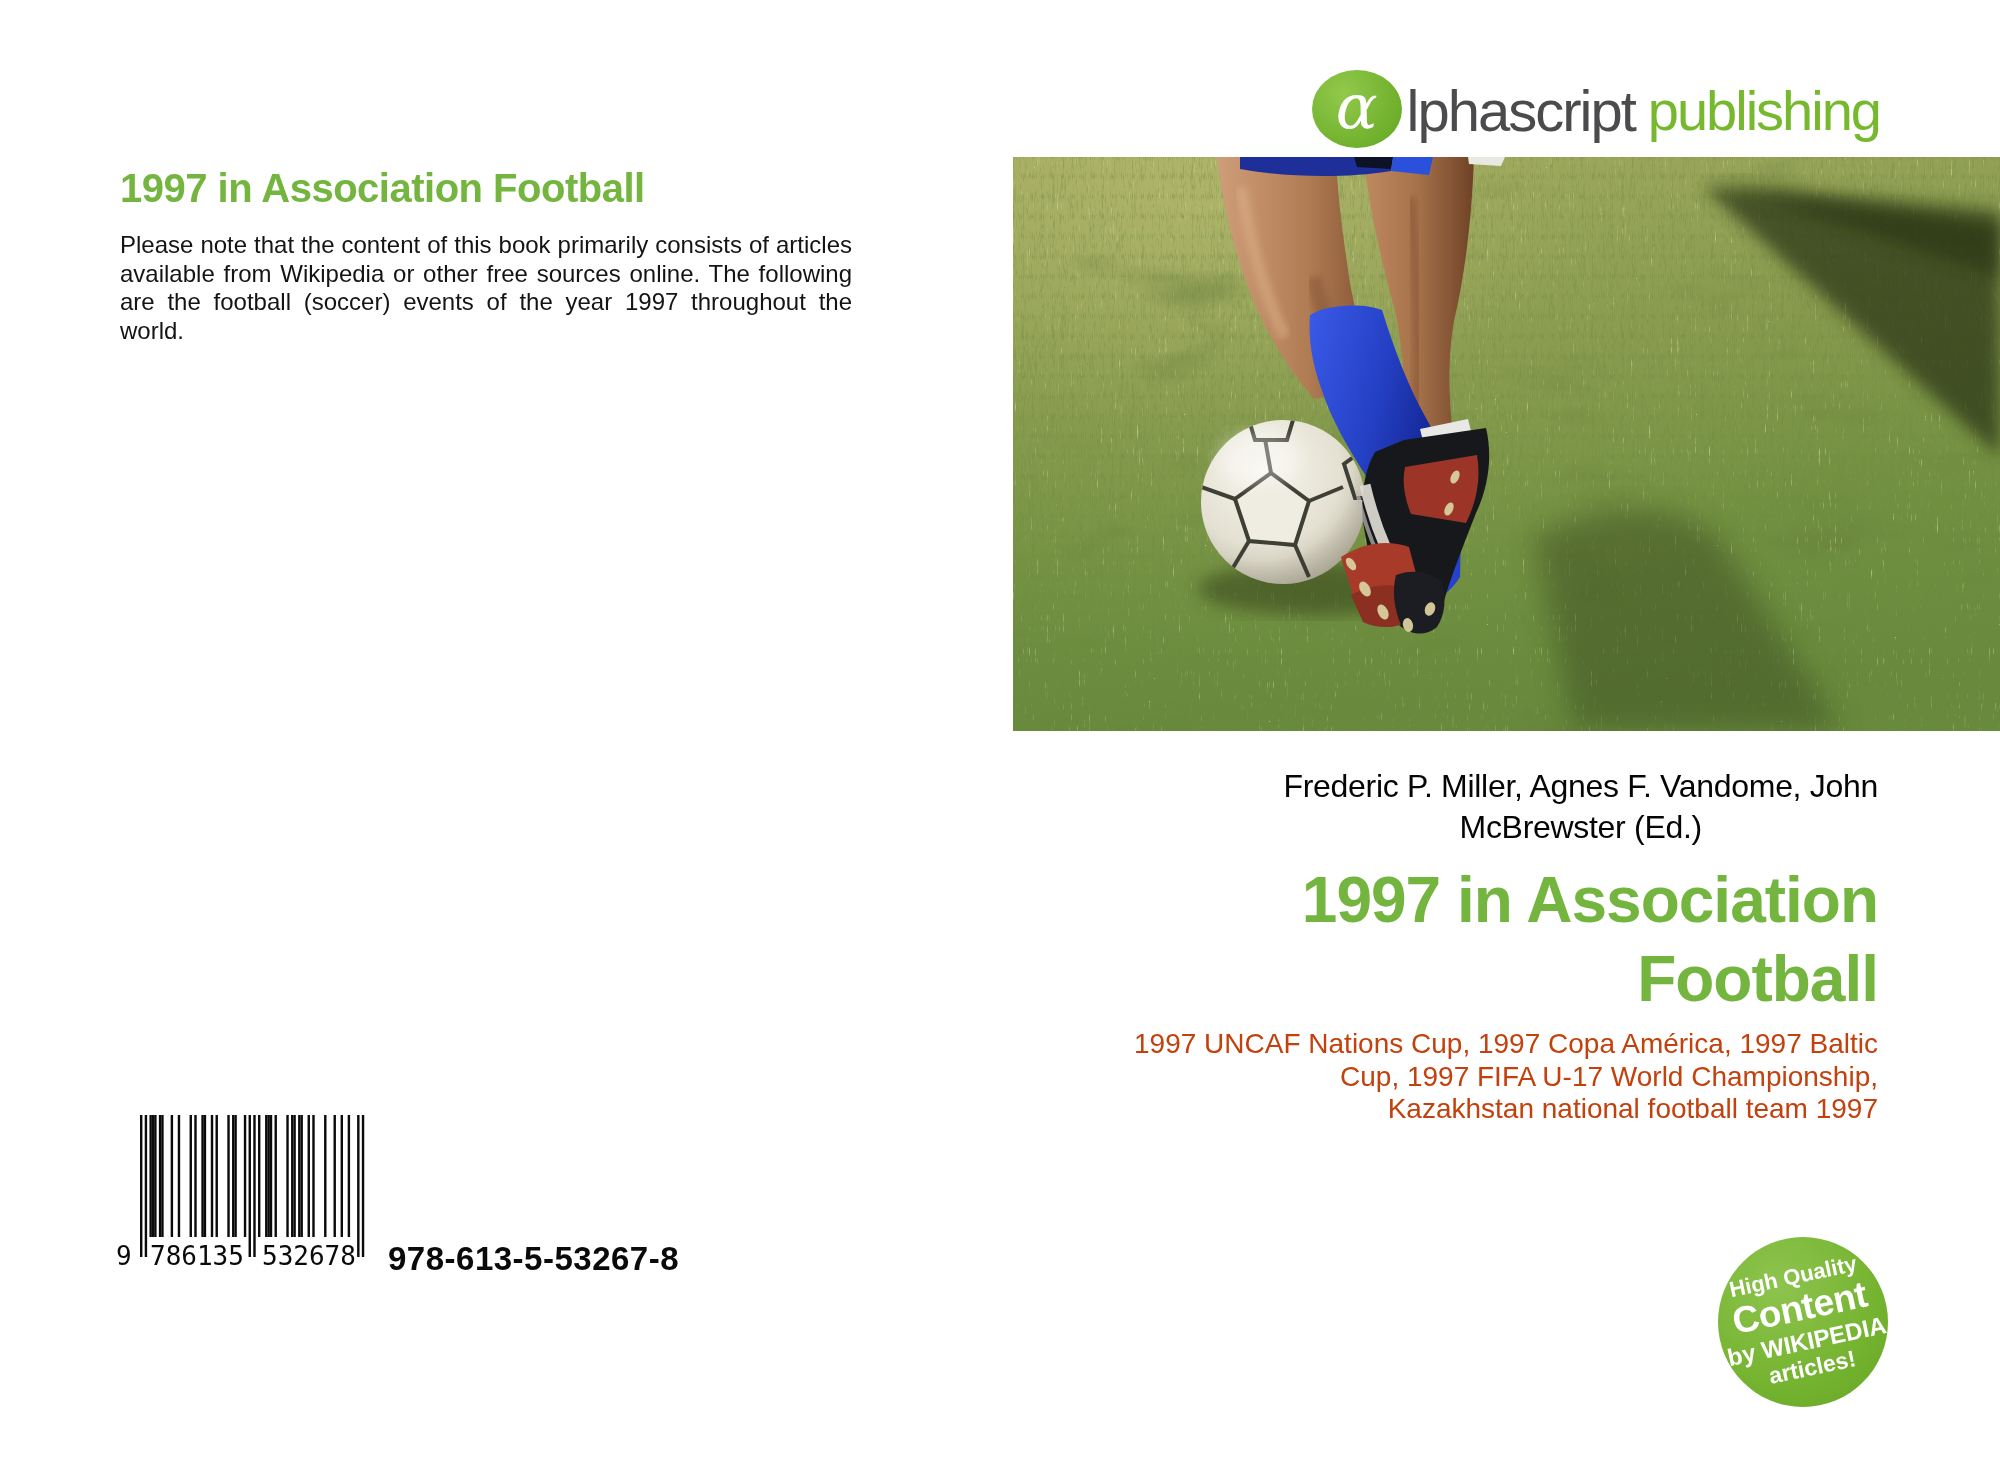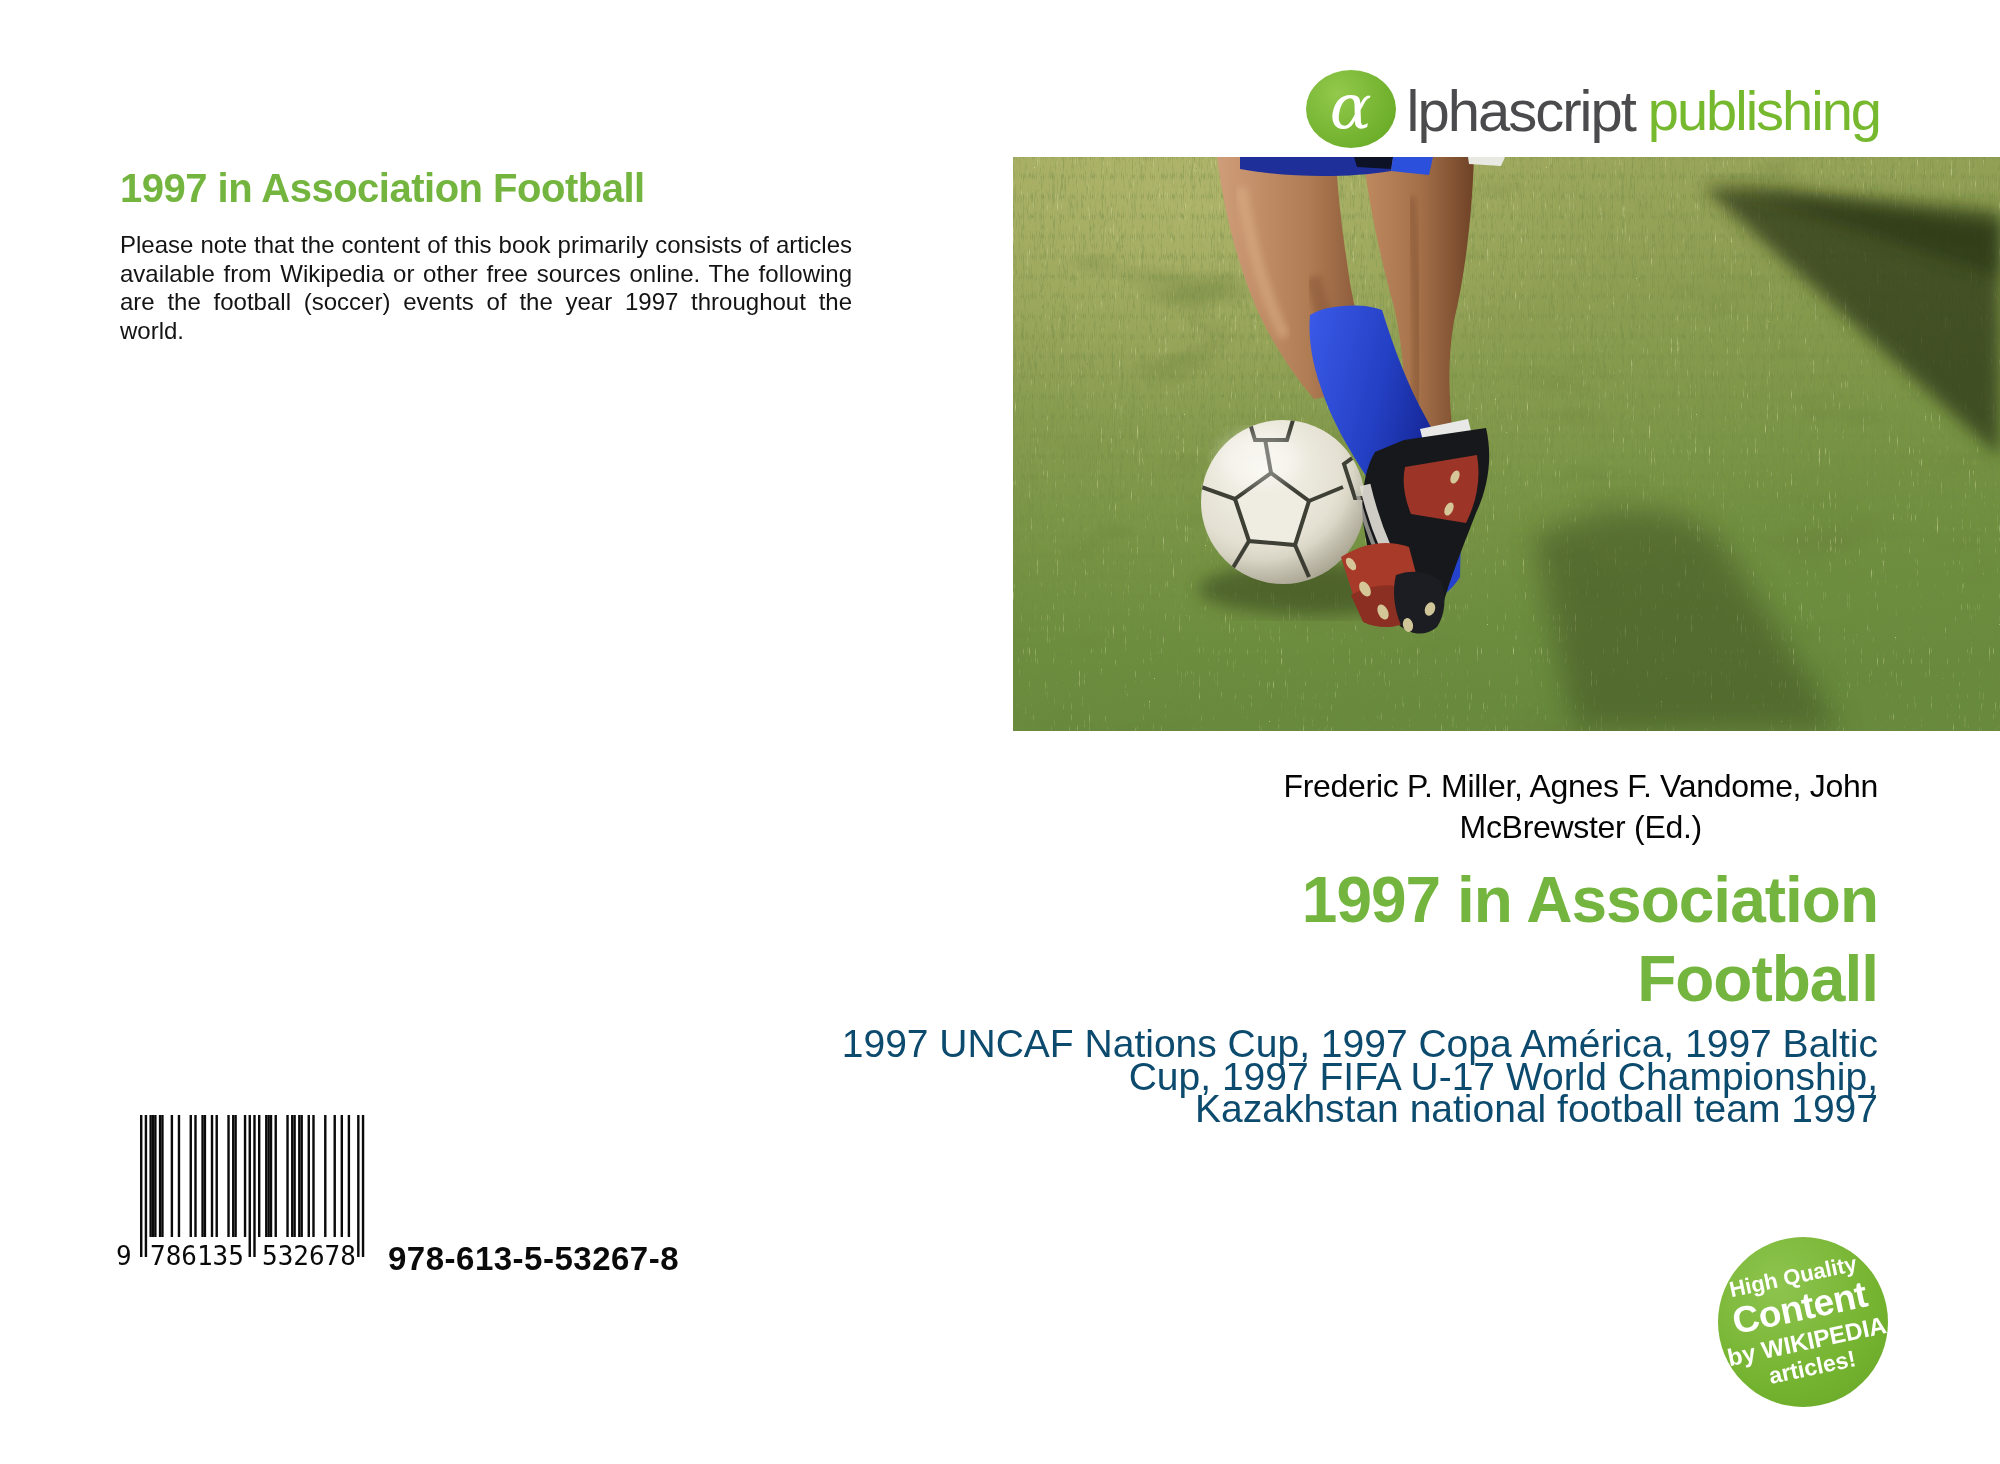--- a/index.html
+++ b/index.html
@@ -15,32 +15,32 @@
   .barcode text{font-family:"DejaVu Sans Mono",monospace;font-size:26px;fill:#0a0a0a;}
   .isbn-text{position:absolute;left:388px;top:1240px;font-size:33px;font-weight:bold;
              color:#0a0a0a;letter-spacing:0.5px;white-space:nowrap;}
   
   .logo{position:absolute;top:70px;right:120px;height:78px;display:flex;align-items:flex-end;}
   .logo-ellipse{width:90px;height:78px;border-radius:50%;
                 background:radial-gradient(circle at 35% 30%,#93c94c,#6fb02c 70%,#65a326);
                 display:flex;align-items:center;justify-content:center;flex:0 0 auto;}
   .logo-alpha{font-family:"DejaVu Serif",serif;font-style:italic;font-size:62px;line-height:1;
               color:#ffffff;transform:translateY(-2px);}
-  .logo-word1{font-size:58px;line-height:74px;letter-spacing:-2px;color:#4b4b4d;margin-left:11px;white-space:nowrap;}
+  .logo-word1{font-size:58px;line-height:74px;letter-spacing:-2px;color:#4b4b4d;margin-left:5px;white-space:nowrap;}
   .logo-word2{font-size:56px;line-height:74px;letter-spacing:-2px;color:#76b82e;margin-left:13px;white-space:nowrap;}
   
   .photo{position:absolute;left:1013px;top:157px;width:987px;height:574px;}
   .photo svg{display:block;width:100%;height:100%;}
   
   .authors{position:absolute;right:122px;top:766px;text-align:center;font-size:32px;
            line-height:41px;color:#050505;letter-spacing:-0.3px;}
   .front-title{position:absolute;right:122px;top:861px;text-align:right;font-size:64px;
                font-weight:bold;line-height:79px;color:#74b53f;letter-spacing:-1px;}
-  .subtitle{position:absolute;right:122px;top:1028px;text-align:right;font-size:39px;
-            line-height:32.5px;color:#0c4a6e;}
+  .subtitle{position:absolute;right:122px;top:1028px;text-align:right;font-size:28px;
+            line-height:32.5px;color:#c2410c;}
   
   .badge{position:absolute;left:1718px;top:1237px;width:170px;height:170px;border-radius:50%;
          background:radial-gradient(circle at 35% 28%,#8ec44f,#74b32f 62%,#67a527);
          display:flex;align-items:center;justify-content:center;}
   .badge-inner{transform:rotate(-12deg);text-align:center;color:#ffffff;}
   .badge-l1{font-size:22px;font-weight:bold;line-height:25px;}
   .badge-l2{font-size:37px;font-weight:bold;line-height:40px;letter-spacing:-0.5px;}
   .badge-l3{font-size:24px;font-weight:bold;line-height:27px;}
   .badge-l4{font-size:23px;font-weight:bold;line-height:26px;}
 </style>

